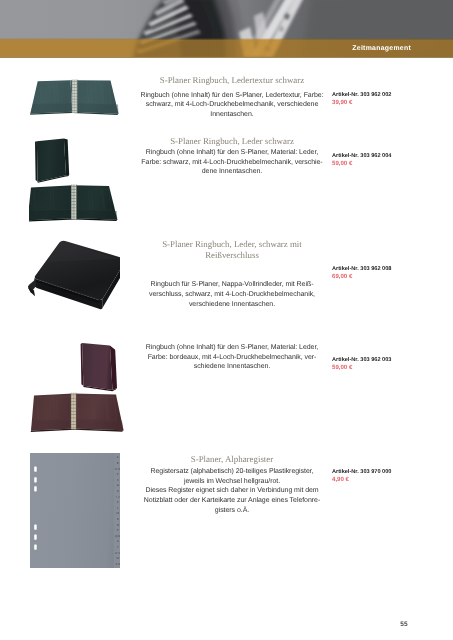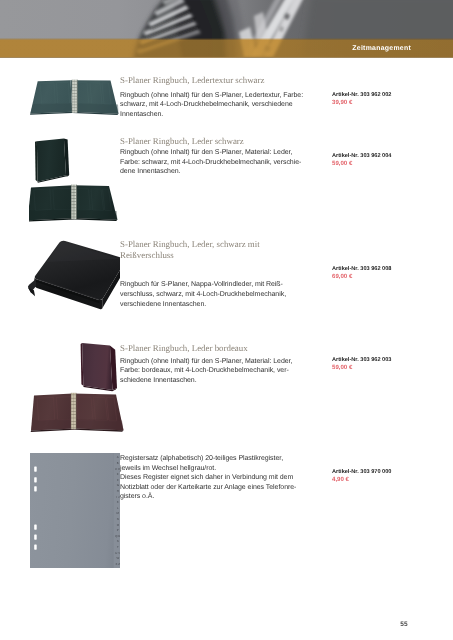--- a/index.html
+++ b/index.html
@@ -12,21 +12,21 @@
   .goldbar{position:absolute;left:0;top:37.5px;width:453px;height:20px;
     background:linear-gradient(90deg,#e8af50 0%,#e7ae4f 45%,#e4ac4f 62%,#dda54c 82%,#d79f4a 100%);
     mix-blend-mode:multiply;-webkit-mask-image:linear-gradient(180deg,rgba(0,0,0,0) 0px,rgba(0,0,0,1) 2.5px,rgba(0,0,0,1) 19px,rgba(0,0,0,0) 20px);mask-image:linear-gradient(180deg,rgba(0,0,0,0) 0px,rgba(0,0,0,1) 2.5px,rgba(0,0,0,1) 19px,rgba(0,0,0,0) 20px);}
   .goldbar2{position:absolute;left:0;top:37.5px;width:453px;height:20px;
     background:linear-gradient(90deg,rgba(200,150,66,0.62) 0%,rgba(200,150,66,0.62) 45%,rgba(196,147,64,0.6) 65%,rgba(192,144,62,0.6) 100%);-webkit-mask-image:linear-gradient(180deg,rgba(0,0,0,0) 0px,rgba(0,0,0,1) 2.5px,rgba(0,0,0,1) 19px,rgba(0,0,0,0) 20px);mask-image:linear-gradient(180deg,rgba(0,0,0,0) 0px,rgba(0,0,0,1) 2.5px,rgba(0,0,0,1) 19px,rgba(0,0,0,0) 20px);}
   .chapter{position:absolute;right:42px;top:45.2px;font-size:6.9px;font-weight:bold;color:#ffffff;letter-spacing:.28px;line-height:7px;}
 
   
   .product{position:absolute;left:0;top:0;width:453px;height:0;}
   .pimg{position:absolute;}
-  .ptext{position:absolute;left:120px;width:190px;}
+  .ptext{position:absolute;left:137px;width:190px;text-align:center;}
   .ptitle{font-size:8.9px;color:#8c857a;line-height:11.3px;margin:0 0 4.3px 0;font-family:"Liberation Serif",serif;white-space:pre-line;}
   .pdesc{font-size:7.0px;color:#333333;line-height:9.6px;margin:0;white-space:pre-line;letter-spacing:-0.055px;}
   .pmeta{position:absolute;left:332px;width:100px;}
   .partnr{font-size:5.6px;font-weight:bold;color:#1c1c1c;line-height:7px;margin:0;}
   .pprice{font-size:6.1px;font-weight:bold;color:#e3636a;line-height:7.5px;margin:0;}
 
   .pagenum{position:absolute;right:45.5px;top:621.3px;font-size:6.5px;font-weight:bold;color:#4d4d4d;}
 </style>
 </head>
 <body>
@@ -336,21 +336,20 @@
     <rect x="43" y="69.8" width="5.2" height="0.55"></rect>
               <rect x="43" y="73.1" width="5.2" height="0.55"></rect>
     <rect x="43" y="76.4" width="5.2" height="0.55"></rect>
               <rect x="43" y="79.7" width="5.2" height="0.55"></rect>
     <rect x="43" y="83" width="5.2" height="0.55"></rect>
               <rect x="43" y="86.3" width="5.2" height="0.55"></rect>
     <rect x="43" y="89.6" width="5.2" height="0.55"></rect>
   </g>
 </svg></div>
     <div class="ptext" style="top:343px">
-      <div class="ptitle" style="margin-bottom:2.6px">S-Planer Ringbuch, Leder bordeaux</div>
       <div class="pdesc">Ringbuch (ohne Inhalt) für den S-Planer, Material: Leder,
 Farbe: bordeaux, mit 4-Loch-Druckhebelmechanik, ver-
 schiedene Innentaschen.</div>
     </div>
     <div class="pmeta" style="top:356.5px">
       <div class="partnr">Artikel-Nr. 303 962 003</div>
       <div class="pprice">59,00 €</div>
     </div>
       </div>
       <div class="product">
@@ -391,20 +390,21 @@
     <text x="87.8" y="78.27">P</text>
     <text x="87.8" y="83.87">Q-R</text>
     <text x="87.8" y="89.47">S</text>
     <text x="87.8" y="95.07">T</text>
     <text x="87.8" y="100.67">U-V</text>
     <text x="87.8" y="106.27">W</text>
     <text x="87.8" y="111.87">X-Z</text>
   </g>
 </svg></div>
     <div class="ptext" style="top:454px">
+      <div class="ptitle" style="margin-bottom:2px">S-Planer, Alpharegister</div>
       <div class="pdesc">Registersatz (alphabetisch) 20-teiliges Plastikregister,
 jeweils im Wechsel hellgrau/rot.
 Dieses Register eignet sich daher in Verbindung mit dem
 Notizblatt oder der Karteikarte zur Anlage eines Telefonre-
 gisters o.Ä.</div>
     </div>
     <div class="pmeta" style="top:468.5px">
       <div class="partnr">Artikel-Nr. 303 970 000</div>
       <div class="pprice">4,90 €</div>
     </div>

